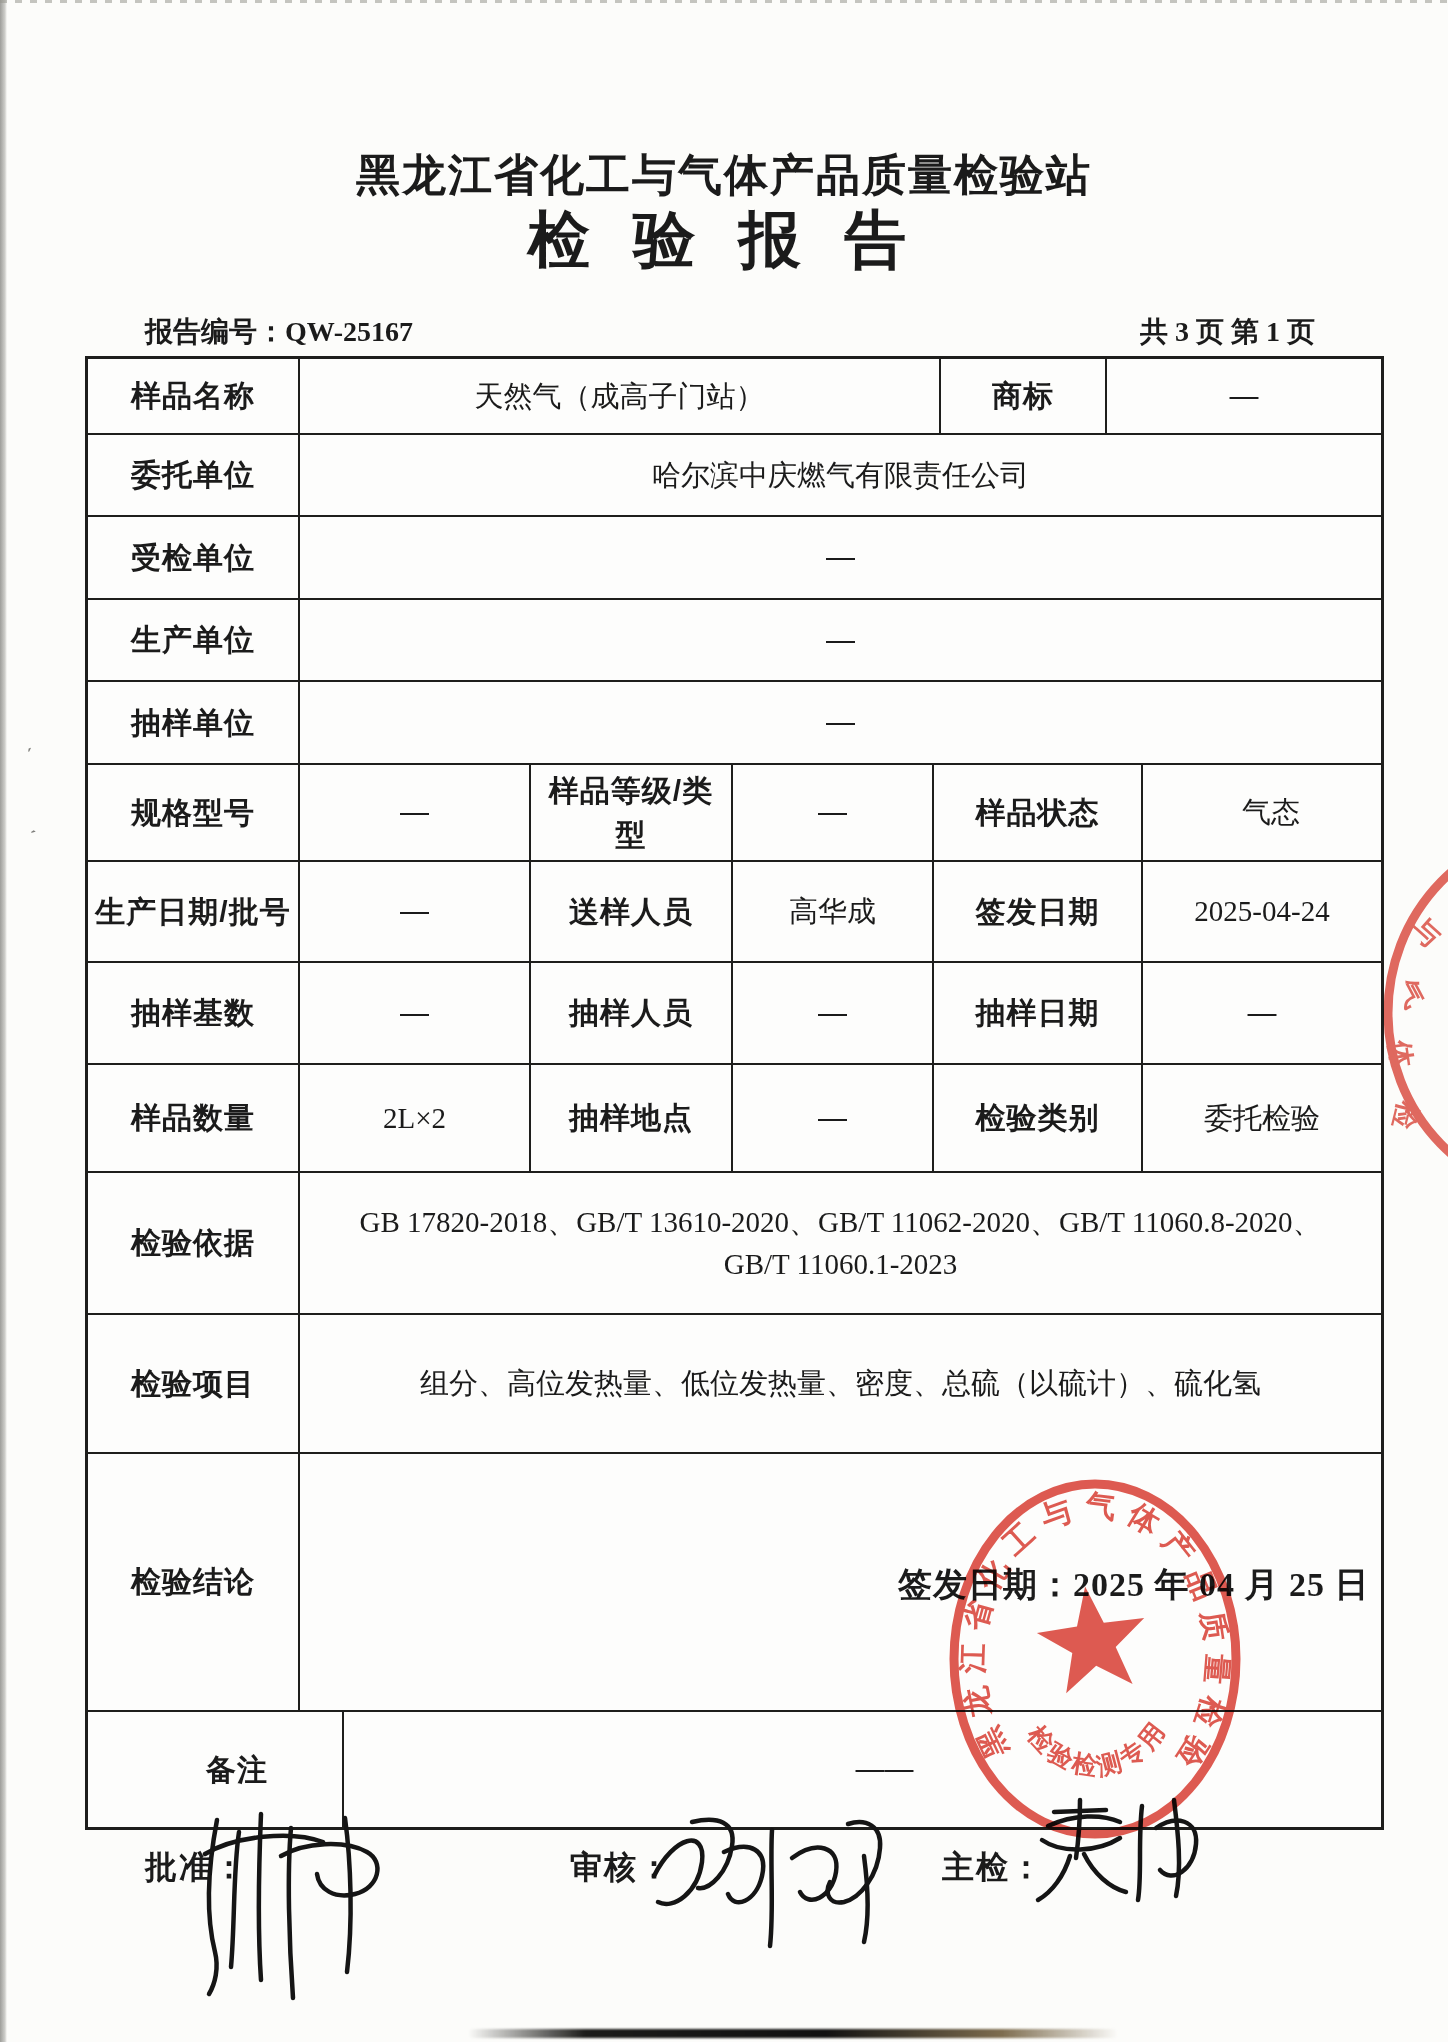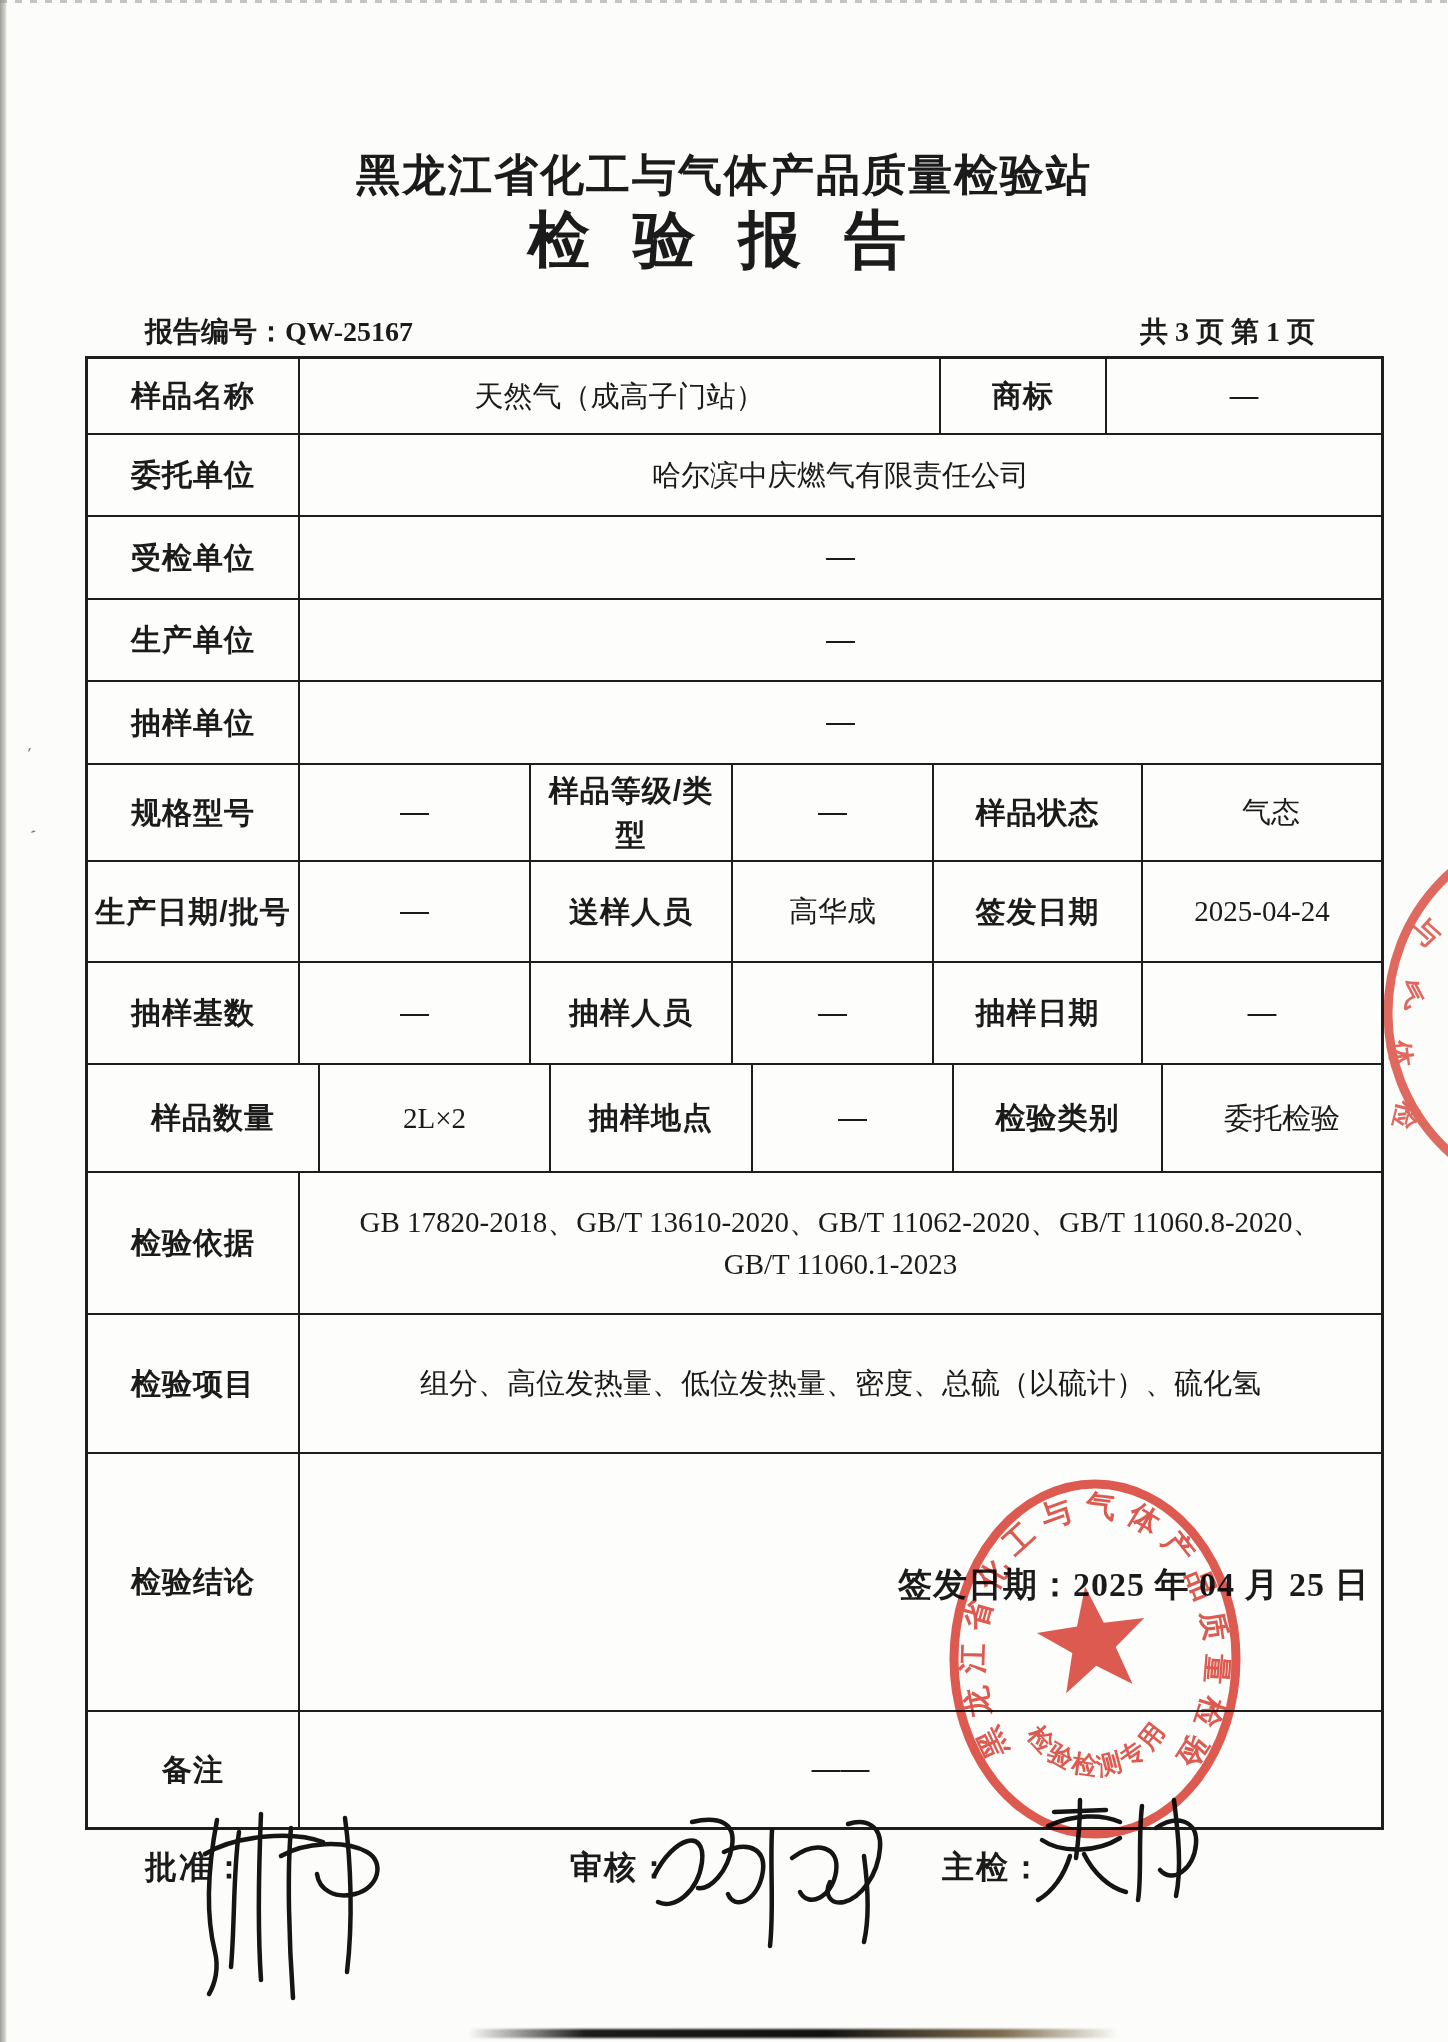--- a/index.html
+++ b/index.html
@@ -25,21 +25,21 @@
     font-size:44px;font-weight:700;letter-spacing:2px;}
   .main-title{position:absolute;left:0;top:198px;width:100%;text-align:center;
     font-size:62px;font-weight:700;letter-spacing:14px;}
   .meta-row{position:absolute;left:145px;top:313px;width:1170px;display:flex;
     justify-content:space-between;font-weight:700;font-size:28px;text-align:center;}
 
   
   .report-table{position:absolute;left:85px;top:356px;width:1299px;
     border:3px solid #1e1e1c;box-sizing:border-box;background:rgba(255,255,255,.35);z-index:1;}
   .trow{display:flex;border-bottom:2.6px solid #1e1e1c;box-sizing:border-box;}
-  .trow:last-child{border-bottom:none;}
+  .trow:last-child{border-bottom:none;padding-left:44px;}
   .tcell{box-sizing:border-box;border-right:2.6px solid #1e1e1c;display:flex;
     align-items:center;justify-content:center;text-align:center;
     font-size:29px;white-space:pre-line;line-height:1.45;padding:2px 6px;}
   .tcell:last-child{border-right:none;}
   .tlabel{font-size:30px;font-weight:600;letter-spacing:1px;}
 
   .issue-date{position:absolute;left:898px;top:1562px;z-index:5;
     font-size:34px;font-weight:600;letter-spacing:1px;}
 
   
@@ -107,21 +107,21 @@
     </div>
     <div class="trow" style="height: 102px;">
       <div class="tcell tlabel" style="flex: 0 0 212px;">抽样基数</div>
       <div class="tcell" style="flex: 0 0 231px;">—</div>
       <div class="tcell tlabel" style="flex: 0 0 202px;">抽样人员</div>
       <div class="tcell" style="flex: 0 0 201px;">—</div>
       <div class="tcell tlabel" style="flex: 0 0 209px;">抽样日期</div>
       <div class="tcell" style="flex: 0 0 238px;">—</div>
     </div>
     <div class="trow" style="height: 108px;">
-      <div class="tcell tlabel" style="flex: 0 0 212px; margin-left: 20px;">样品数量</div>
+      <div class="tcell tlabel" style="flex: 0 0 212px;">样品数量</div>
       <div class="tcell serif" style="flex: 0 0 231px;">2L×2</div>
       <div class="tcell tlabel" style="flex: 0 0 202px;">抽样地点</div>
       <div class="tcell" style="flex: 0 0 201px;">—</div>
       <div class="tcell tlabel" style="flex: 0 0 209px;">检验类别</div>
       <div class="tcell" style="flex: 0 0 238px;">委托检验</div>
     </div>
     <div class="trow" style="height: 142px;">
       <div class="tcell tlabel" style="flex: 0 0 212px;">检验依据</div>
       <div class="tcell serif" style="flex: 0 0 1081px;">GB 17820-2018、GB/T 13610-2020、GB/T 11062-2020、GB/T 11060.8-2020、
 GB/T 11060.1-2023</div>

